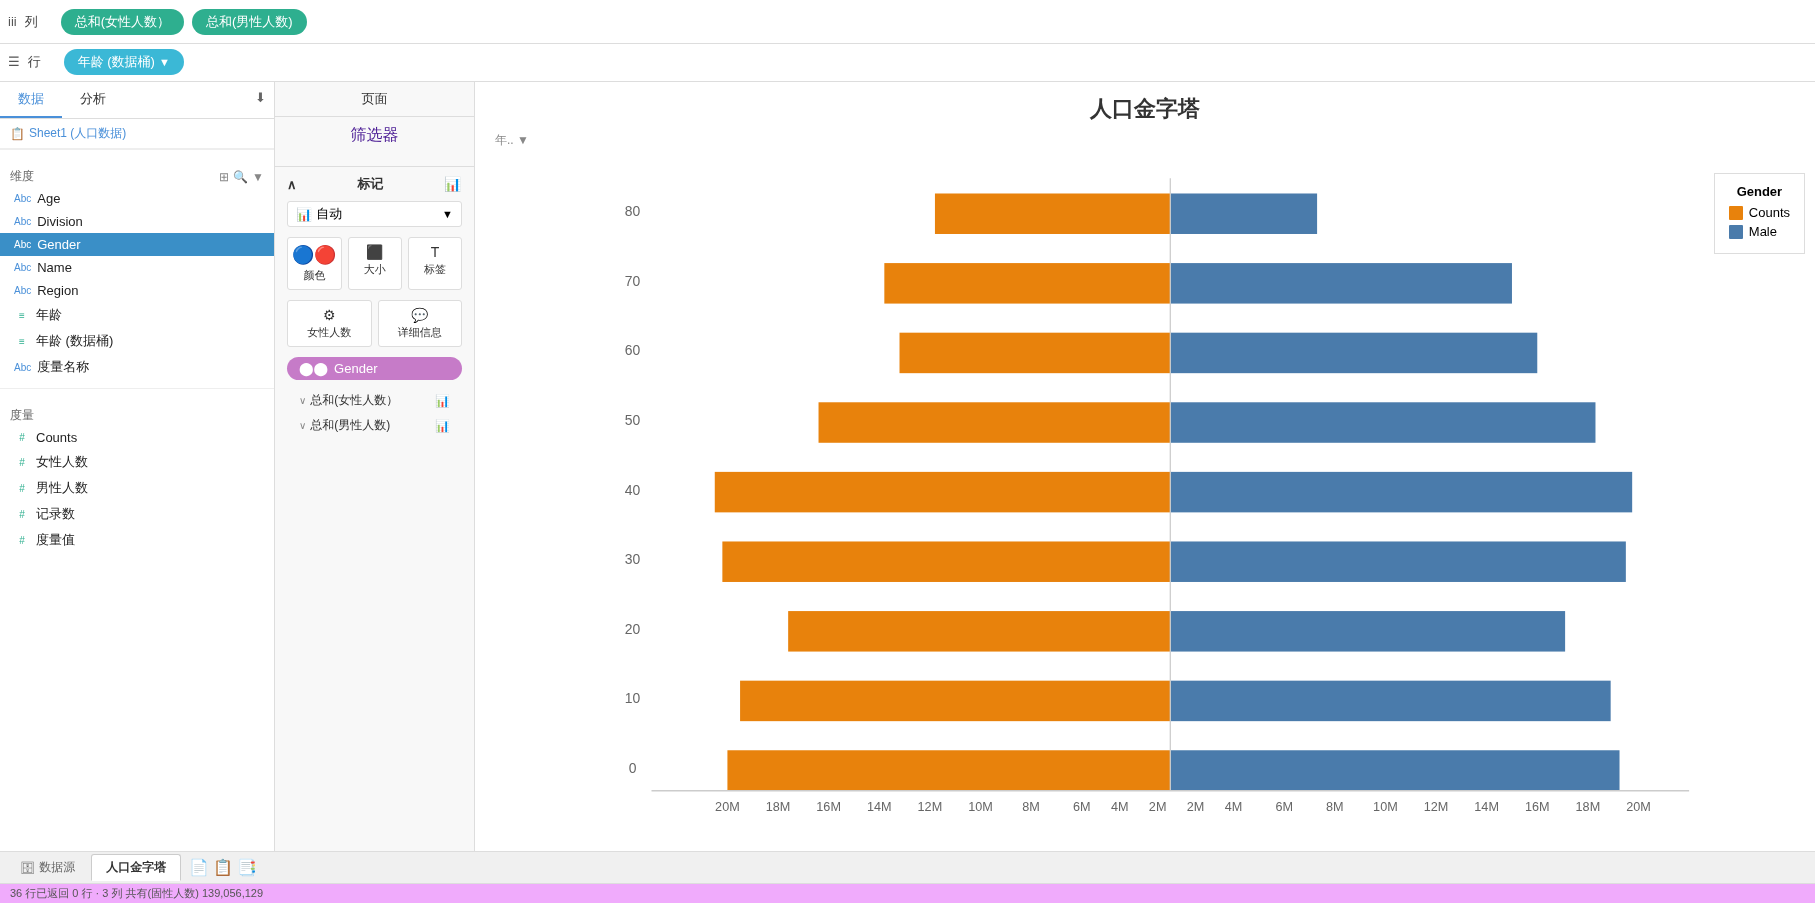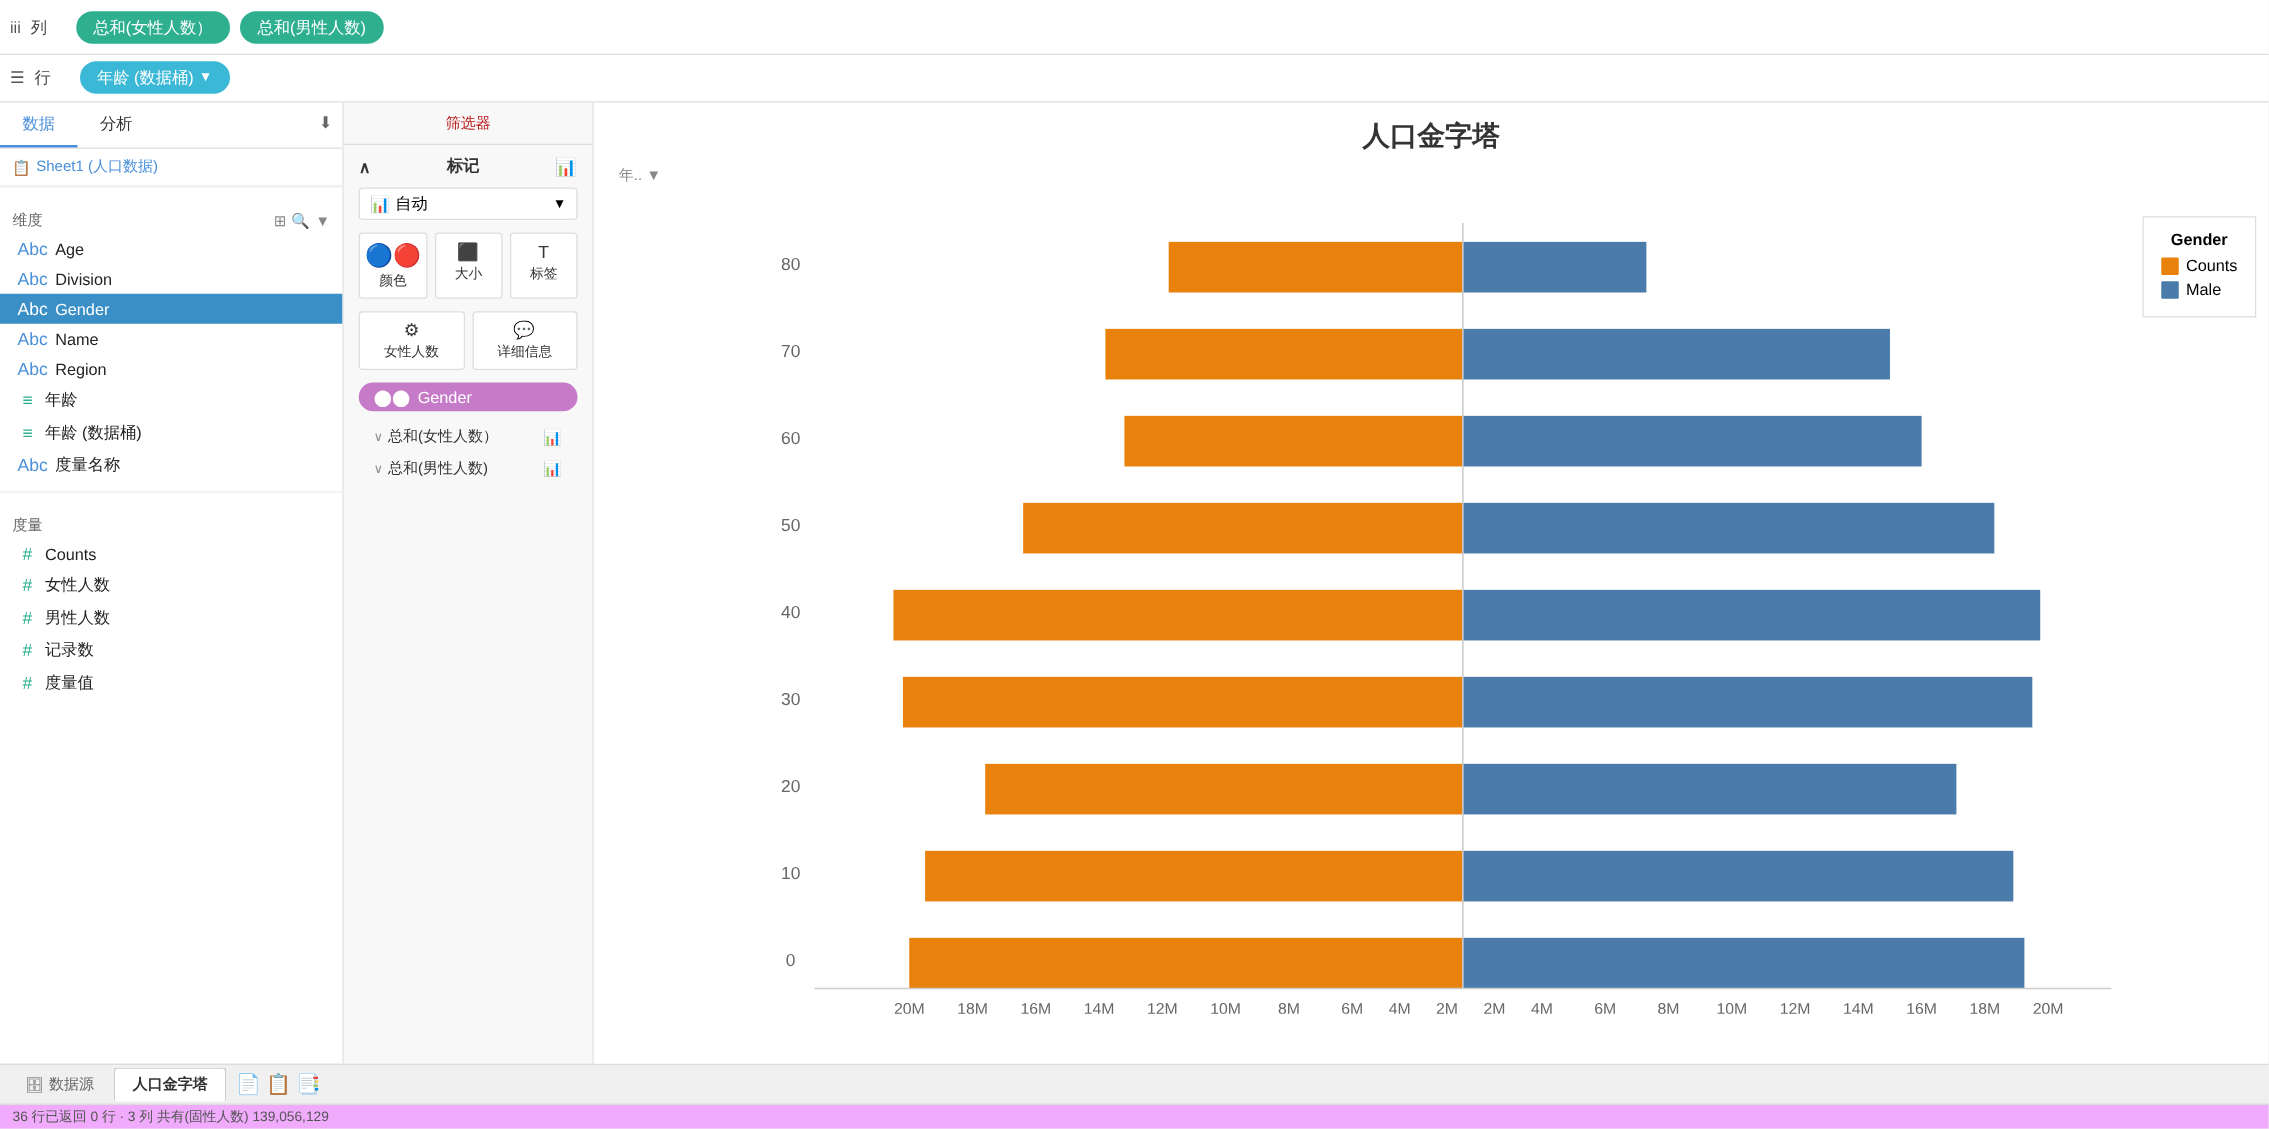--- a/index.html
+++ b/index.html
@@ -25,29 +25,29 @@
 
     .sheet-label { padding: 6px 10px; color: #4a90d9; font-size: 12px; display: flex; align-items: center; gap: 4px; border-bottom: 1px solid #eee; }
 
     .section-header { padding: 18px 10px 2px; font-size: 12px; color: #666; display: flex; align-items: center; justify-content: space-between; border-top: 1px solid #eee; }
     .section-header-icons { display: flex; gap: 4px; }
     .section-header-icon { cursor: pointer; color: #888; font-size: 12px; }
 
     .field-item { padding: 4px 10px 4px 14px; display: flex; align-items: center; gap: 6px; cursor: pointer; font-size: 13px; color: #222; }
     .field-item.selected { background: #3a8fc7; color: #fff; }
     .field-item.selected .field-icon { color: #fff; }
-    .field-icon { font-size: 14px; color: #4a90d9; min-width: 16px; }
+    .field-icon { font-size: 10px; color: #4a90d9; min-width: 16px; }
     .field-icon.green { color: #2eaf8f; }
 
     
     .middle-panel { width: 200px; background: #f8f8f8; border-right: 1px solid #ddd; display: flex; flex-direction: column; overflow-y: auto; }
     .page-header { padding: 8px 12px; font-size: 13px; color: #333; border-bottom: 1px solid #ddd; }
 
     .filter-section { padding: 8px 12px; border-bottom: 1px solid #ddd; }
-    .filter-section-label { font-size: 12px; color: #b91c1c; margin-bottom: 0; }
+    .filter-section-label { font-size: 16px; color: #4c1d95; margin-bottom: 12px; }
 
     .marks-section { padding: 8px 12px; }
     .marks-title { font-size: 13px; font-weight: bold; color: #333; display: flex; align-items: center; justify-content: space-between; margin-bottom: 8px; }
     .marks-dropdown { display: flex; align-items: center; gap: 4px; background: #fff; border: 1px solid #ddd; border-radius: 3px; padding: 3px 8px; cursor: pointer; width: 100%; margin-bottom: 10px; }
     .marks-grid { display: grid; grid-template-columns: 1fr 1fr 1fr; gap: 6px; margin-bottom: 10px; }
     .marks-btn { display: flex; flex-direction: column; align-items: center; gap: 2px; padding: 6px 4px; background: #fff; border: 1px solid #ddd; border-radius: 3px; cursor: pointer; font-size: 11px; color: #333; }
     .marks-btn .mark-icon { font-size: 18px; }
     .marks-row { display: flex; gap: 6px; margin-bottom: 10px; }
     .marks-btn-wide { display: flex; flex-direction: column; align-items: center; gap: 2px; padding: 6px 8px; background: #fff; border: 1px solid #ddd; border-radius: 3px; cursor: pointer; font-size: 11px; color: #333; width: 100%; }
     .marks-btn-wide .mark-icon { font-size: 16px; }
@@ -179,20 +179,21 @@
       <span class="field-icon green">#</span>
       <span>记录数</span>
     </div>
     <div class="field-item">
       <span class="field-icon green">#</span>
       <span>度量值</span>
     </div>
   </div>
 
   <div class="middle-panel">
+    <div class="page-header">页面</div>
 
     <div class="filter-section">
       <div class="filter-section-label">筛选器</div>
     </div>
 
     <div class="marks-section">
       <div class="marks-title">
         <span>∧</span>
         <span>标记</span>
         <span style="font-size:14px;color:#666;">📊</span>

